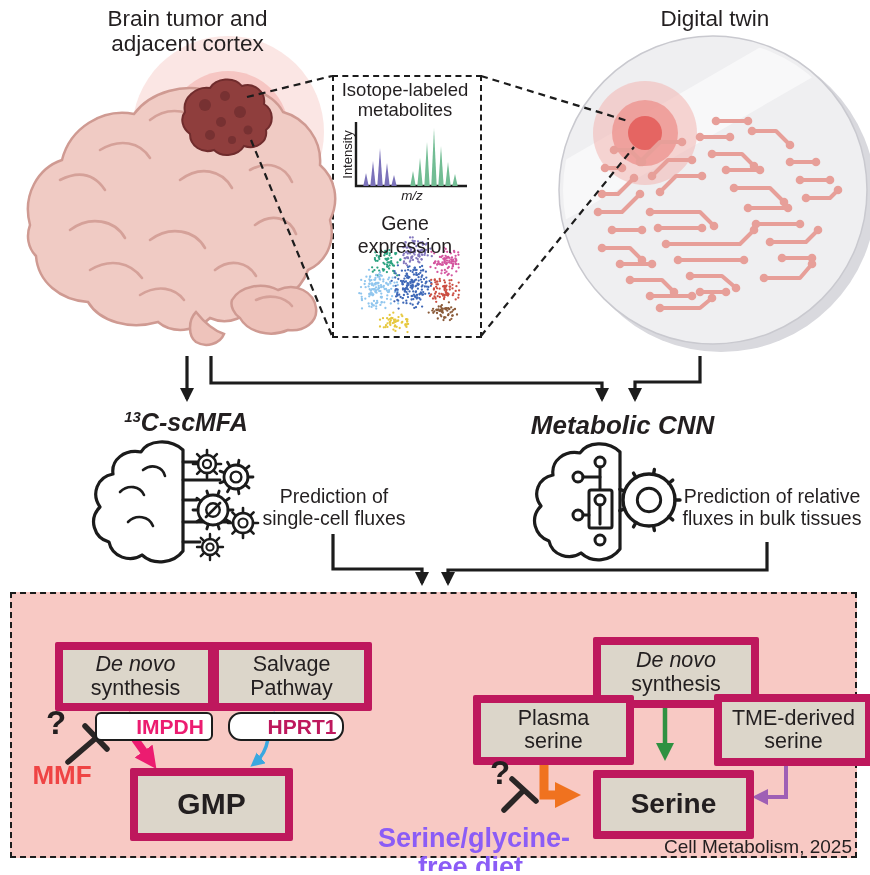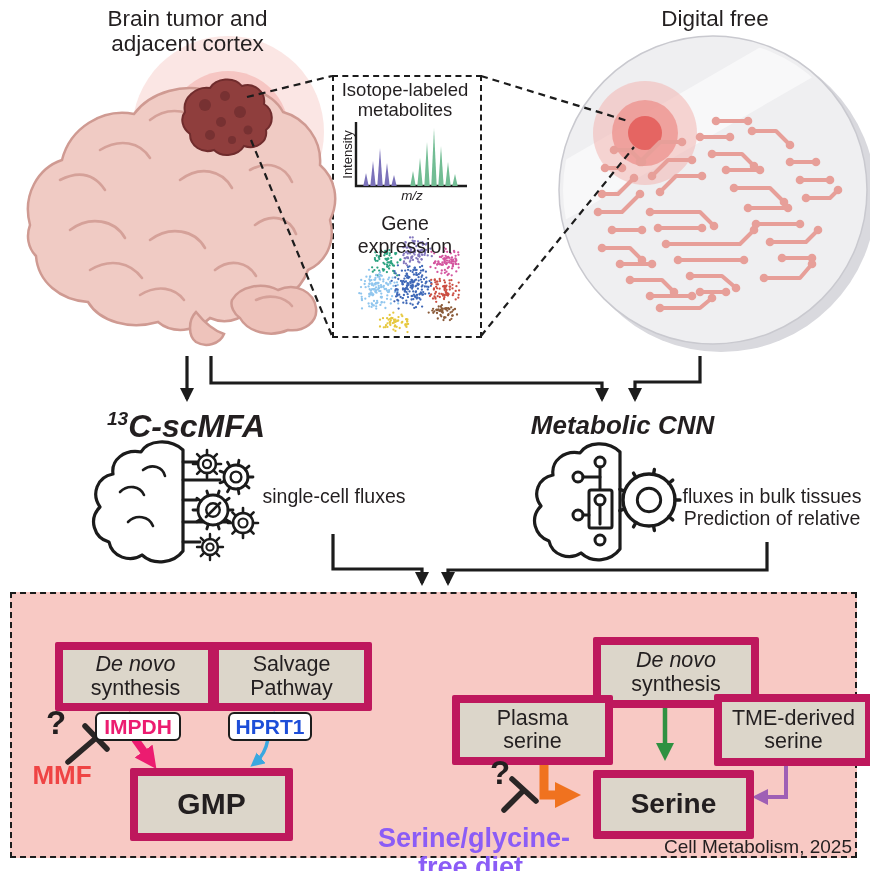--- a/index.html
+++ b/index.html
@@ -10,22 +10,22 @@
   svg{display:block;}
   #art{position:absolute;left:0;top:0;z-index:1;pointer-events:none;}
   .lay0{z-index:0;}
   .lay2{position:absolute;z-index:2;}
   .title{font-size:22.5px;line-height:1.12;}
   .dashedbox{border:2.5px dashed #1c1c1c;background:#fff;}
   .pinkbox{border:2.5px dashed #1c1c1c;background:#f8c9c4;}
   .tanbox{background:#dcd6ca;border:8px solid #be185d;display:flex;align-items:center;justify-content:center;
           font-size:21.5px;line-height:1.08;text-align:center;border-radius:2px;}
   .wbox{background:#fff;border:2.5px solid #1c1c1c;border-radius:6px;display:flex;align-items:center;justify-content:center;
-        font-weight:bold;font-size:21px;}
-  .mlabel{font-weight:bold;font-style:italic;font-size:32px;}
+        font-weight:bold;font-size:21px;padding-left:32px;}
+  .mlabel{font-weight:bold;font-style:italic;font-size:25px;}
   .cap{font-size:19.5px;line-height:1.12;}
   .qmark{font-weight:bold;font-size:33px;line-height:1;}
   .small{font-size:18.5px;line-height:1.1;}
   .it{font-style:italic;}
   sup.iso{font-size:60%;vertical-align:super;}
 </style>
 </head>
 <body>
 
 <div id="canvas">
@@ -1076,78 +1076,79 @@
       <line x1="504" y1="810" x2="523" y2="791"></line>
       <line x1="512" y1="779" x2="536" y2="801"></line>
     </g>
   </svg>
 
   <div class="lay2 ctr title" style="left:55px;top:6px;width:265px;">
     <div>Brain tumor and</div>
     <div>adjacent cortex</div>
   </div>
   <div class="lay2 ctr title" style="left:615px;top:6px;width:200px;">
-    <span>Digital free</span>
+    <span>Digital twin</span>
   </div>
 
   <div class="lay2 ctr small" style="left:336px;top:80px;width:138px;">
     <div>Isotope-labeled</div>
     <div>metabolites</div>
   </div>
   <div class="lay2 ctr" style="left:312px;top:147px;width:70px;font-size:13px;transform:rotate(-90deg);">
     <span>Intensity</span>
   </div>
   <div class="lay2 ctr it" style="left:392px;top:188px;width:40px;font-size:13.5px;">
     <span>m/z</span>
   </div>
   <div class="lay2 ctr" style="left:334px;top:212px;width:142px;font-size:19.5px;">
     <span>Gene expression</span>
   </div>
 
   <div class="lay2 ctr mlabel" style="left:106px;top:408px;width:160px;">
     <sup class="iso">13</sup><span>C-scMFA</span>
   </div>
   <div class="lay2 ctr cap" style="left:260px;top:486px;width:148px;">
+    <div>Prediction of</div>
     <div>single-cell fluxes</div>
   </div>
   <div class="lay2 ctr mlabel" style="left:520px;top:410px;width:205px;font-size:26px;">
     <span>Metabolic CNN</span>
   </div>
   <div class="lay2 ctr cap" style="left:676px;top:486px;width:192px;">
+    <div>Prediction of relative</div>
     <div>fluxes in bulk tissues</div>
-    <div>Prediction of relative</div>
   </div>
 
 
   <div class="lay2 tanbox" style="left:55px;top:642px;width:145px;height:53px;">
     <div><span class="it">De novo</span><br><span>synthesis</span></div>
   </div>
   <div class="lay2 tanbox" style="left:211px;top:642px;width:145px;height:53px;">
     <div><span>Salvage</span><br><span>Pathway</span></div>
   </div>
   <div class="lay2 wbox" style="left:95px;top:712px;width:82px;height:25px;color:#ec1c70;">
     <span>IMPDH</span>
   </div>
-  <div class="lay2 wbox" style="left:228px;top:712px;width:80px;height:25px;color:#1d4ed8;">
+  <div class="lay2 wbox" style="left:228px;top:712px;width:80px;height:25px;color:#be185d;border-radius:13px;">
     <span>HPRT1</span>
   </div>
   <div class="lay2 tanbox" style="left:130px;top:768px;width:147px;height:57px;font-weight:bold;font-size:30px;">
     <span>GMP</span>
   </div>
   <div class="lay2 ctr qmark" style="left:38px;top:706px;width:36px;">
     <span>?</span>
   </div>
   <div class="lay2 ctr" style="left:20px;top:760px;width:84px;font-weight:bold;font-size:26px;color:#ef4444;">
     <span>MMF</span>
   </div>
 
   <div class="lay2 tanbox" style="left:593px;top:637px;width:150px;height:55px;">
     <div><span class="it">De novo</span><br><span>synthesis</span></div>
   </div>
-  <div class="lay2 tanbox" style="left:452px;top:695px;width:145px;height:54px;text-align:center;">
+  <div class="lay2 tanbox" style="left:473px;top:695px;width:145px;height:54px;text-align:center;">
     <div><span>Plasma</span><br><span>serine</span></div>
   </div>
   <div class="lay2 tanbox" style="left:714px;top:694px;width:143px;height:56px;">
     <div><span>TME-derived</span><br><span>serine</span></div>
   </div>
   <div class="lay2 tanbox" style="left:593px;top:770px;width:145px;height:53px;font-weight:bold;font-size:28px;">
     <span>Serine</span>
   </div>
   <div class="lay2 ctr qmark" style="left:482px;top:756px;width:36px;">
     <span>?</span>

